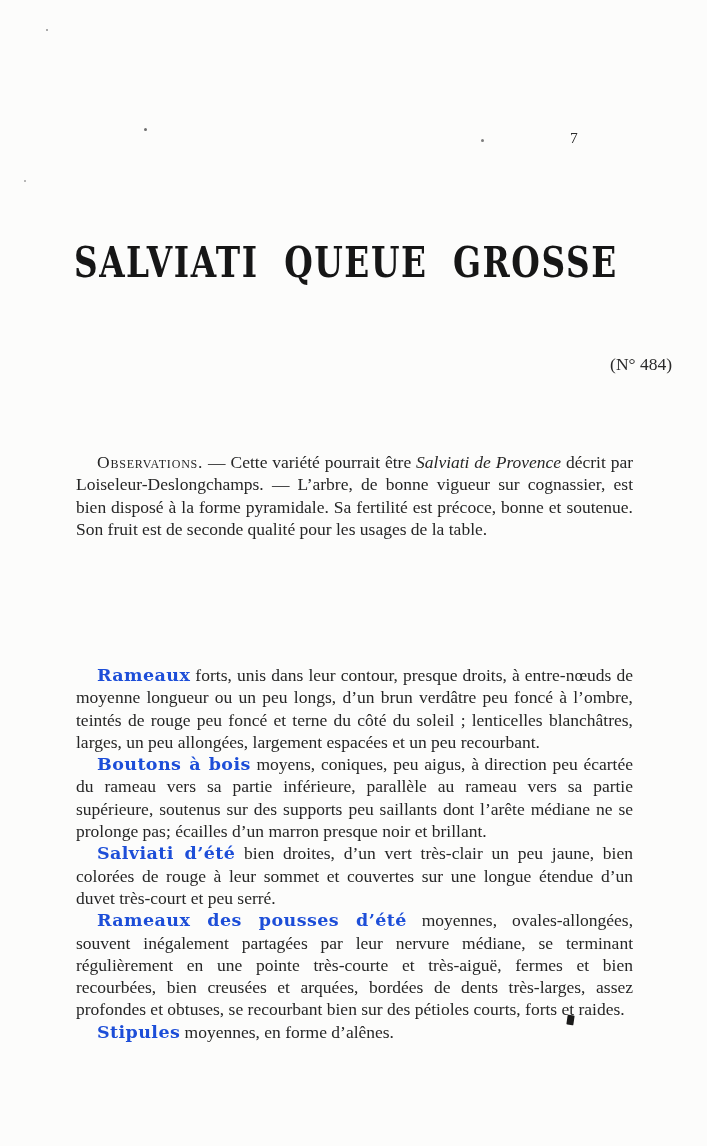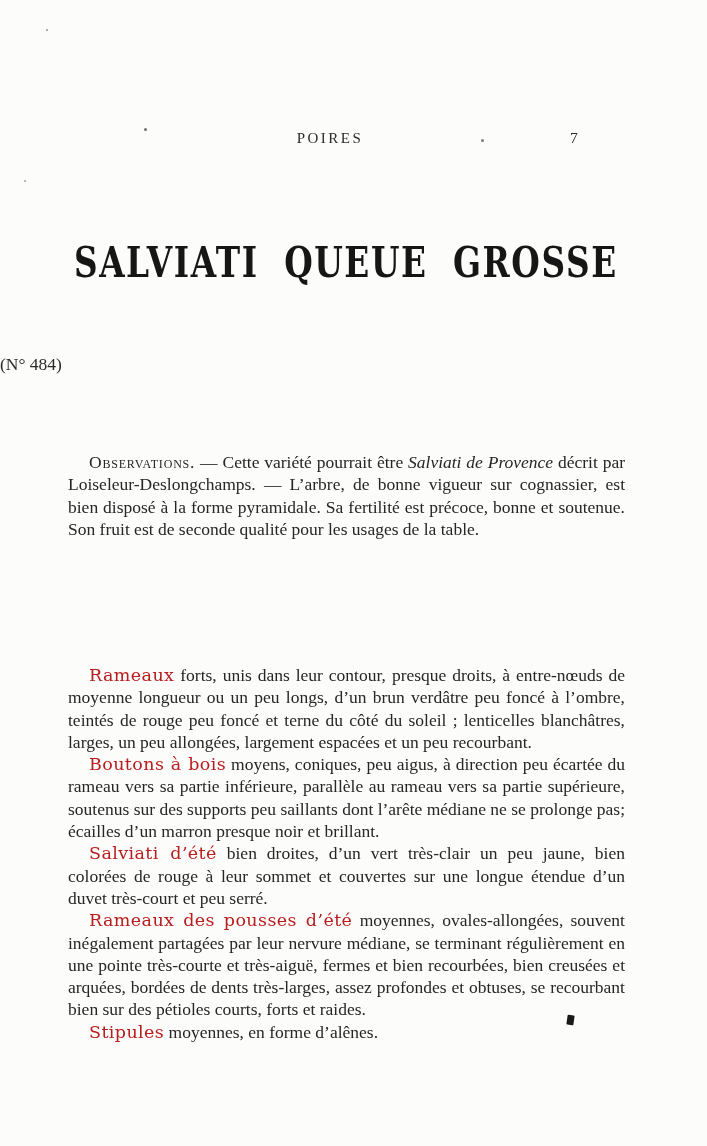--- a/index.html
+++ b/index.html
@@ -58,29 +58,29 @@
     transform-origin: 50% 50%;
     white-space: nowrap;
   }
 
   
   .number-line {
     position: absolute;
     top: 354px;
     left: 0;
     width: 672px;
-    text-align: left;
+    text-align: right;
     font-size: 17.5px;
     color: #2a2a2a;
   }
 
   
   .textblock {
     position: absolute;
-    left: 68px;
+    left: 76px;
     width: 557px;
     font-size: 17.5px;
     line-height: 22.3px;
     text-align: justify;
     color: #262626;
   }
   .textblock p {
     margin: 0;
     text-indent: 21px;
   }
@@ -104,43 +104,42 @@
     text-align: center;
     font-size: 16.5px;
     font-weight: normal;
     letter-spacing: 2.5px;
     color: #242424;
   }
 
   .body-block { top: 664px; }
   .lead {
     font-family: "DejaVu Serif", "Liberation Serif", serif;
-    font-weight: normal;
+    font-weight: bold;
     letter-spacing: 0.4px;
-    color: #b91c1c;
+    color: #1d4ed8;
   }
 
   
   .speck {
     position: absolute;
     background: #1a1a1a;
     border-radius: 1px;
   }
   .speck-1 { left: 567px; top: 1015px; width: 7px; height: 10px; transform: rotate(8deg); }
   .speck-2 { left: 144px; top: 128px; width: 3px; height: 3px; background: #6f6f6f; border-radius: 50%; }
   .speck-3 { left: 481px; top: 139px; width: 3px; height: 3px; background: #7d7d7d; border-radius: 50%; }
   .speck-4 { left: 46px;  top: 29px;  width: 2px; height: 2px; background: #909090; border-radius: 50%; }
   .speck-5 { left: 24px;  top: 180px; width: 2px; height: 2px; background: #a0a0a0; border-radius: 50%; }
 </style>
 </head>
 <body>
 
 <div class="page">
 
-  <div class="running-head">POIRES</div>
   <div class="page-num">7</div>
 
   <h1 class="title">SALVIATI QUEUE GROSSE</h1>
 
   <div class="number-line">(N° 484)</div>
 
   <div class="textblock obs-block">
     <p><span class="smallcaps">Observations.</span><span> — Cette variété pourrait être </span><em>Salviati de Provence</em><span> décrit par Loiseleur-Deslongchamps. — L’arbre, de bonne vigueur sur cognassier, est bien disposé à la forme pyramidale. Sa fertilité est précoce, bonne et soutenue. Son fruit est de seconde qualité pour les usages de la table.</span></p>
   </div>
 

